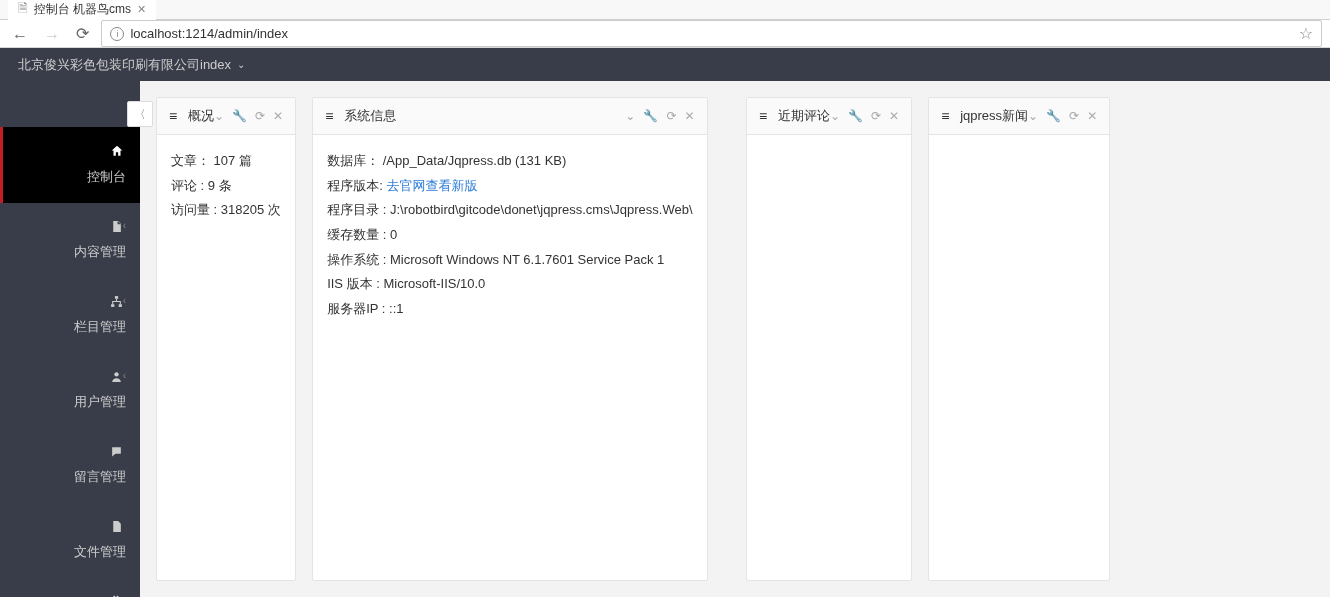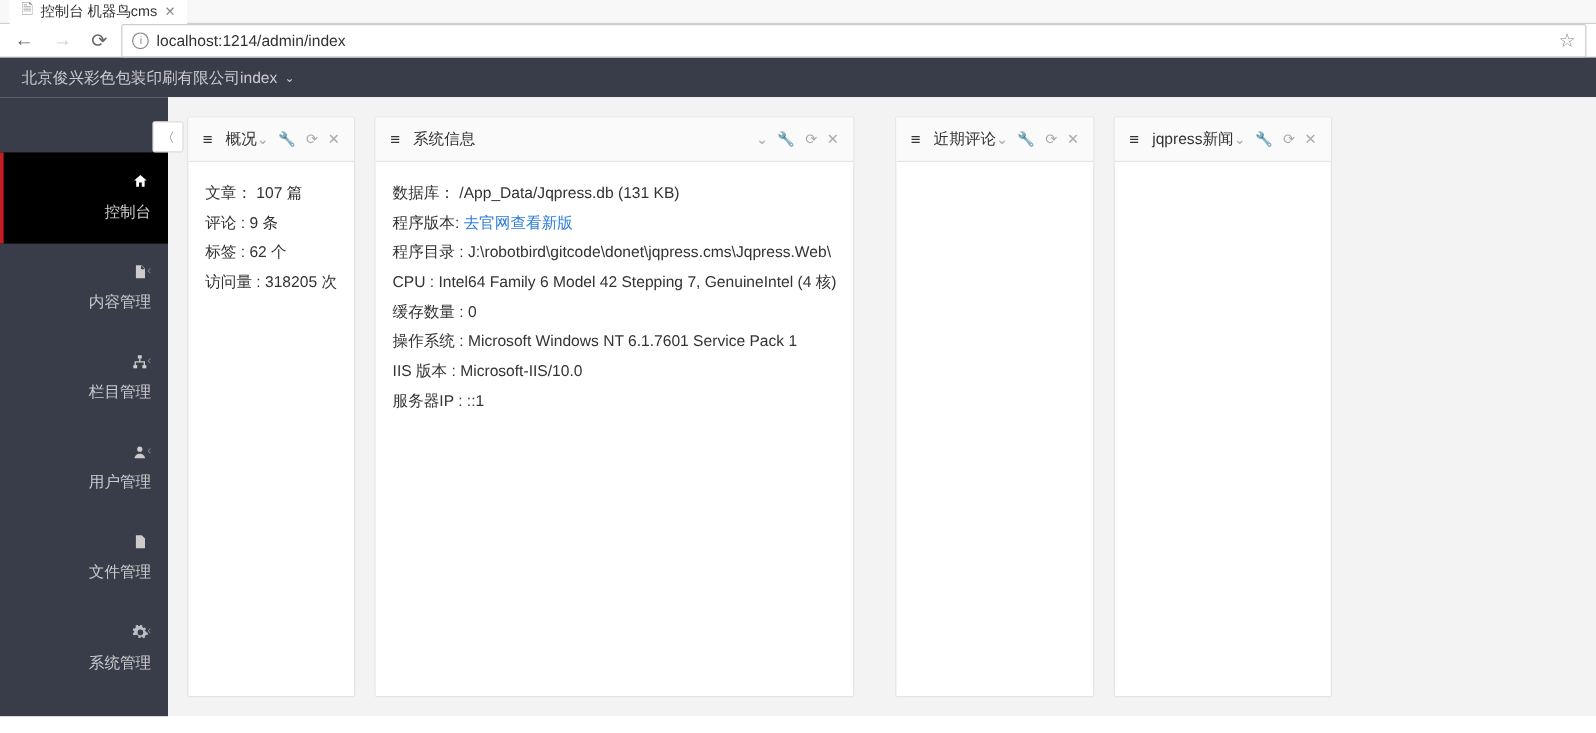--- a/index.html
+++ b/index.html
@@ -111,20 +111,28 @@
               <circle cx="12" cy="8" r="4"></circle>
               <path d="M4 22c0-4 4-7 8-7s8 3 8 7z"></path>
             </svg>
         </span>
         <span>用户管理</span>
         <span class="nav-chevron">‹</span>
       </div>
       <div class="nav-item">
         <span class="nav-icon">
           <svg width="13" height="13" viewBox="0 0 24 24" fill="#ccc">
+              <path d="M4 4h16v12H10l-6 5z"></path>
+            </svg>
+        </span>
+        <span>留言管理</span>
+      </div>
+      <div class="nav-item">
+        <span class="nav-icon">
+          <svg width="13" height="13" viewBox="0 0 24 24" fill="#ccc">
               <path d="M6 2h9l5 5v15H6z"></path>
             </svg>
         </span>
         <span>文件管理</span>
       </div>
       <div class="nav-item">
         <span class="nav-icon">
           <svg width="14" height="14" viewBox="0 0 24 24" fill="#ccc">
               <path d="M12 8a4 4 0 100 8 4 4 0 000-8zm9 4l2 1-1 3-2-.5c-.5.7-1 1.3-1.7 1.7l.5 2-3 1-1-2h-2l-1 2-3-1 .5-2c-.7-.5-1.3-1-1.7-1.7L2 16l-1-3 2-1v-2l-2-1 1-3 2 .5c.5-.7 1-1.3 1.7-1.7L5 2l3-1 1 2h2l1-2 3 1-.5 2c.7.5 1.3 1 1.7 1.7L19 5l1 3-2 1z" opacity=".9"></path>
             </svg>
@@ -147,21 +155,20 @@
           <div class="panel-tools">
             <span class="panel-tool">⌄</span>
             <span class="panel-tool">🔧</span>
             <span class="panel-tool">⟳</span>
             <span class="panel-tool">✕</span>
           </div>
         </div>
         <div class="panel-body">
           <div>文章： 107 篇</div>
           <div>评论 : 9 条</div>
-          <div>标签 : 62 个</div>
           <div>访问量 : 318205 次</div>
         </div>
       </div>
 
       <div class="panel">
         <div class="panel-header">
           <div class="panel-title">
             <span class="hamburger"></span>
             <span>系统信息</span>
           </div>
@@ -171,21 +178,20 @@
             <span class="panel-tool">⟳</span>
             <span class="panel-tool">✕</span>
           </div>
         </div>
         <div class="panel-body">
           <div>数据库： /App_Data/Jqpress.db (131 KB)</div>
           <div>
             <span>程序版本: </span><a class="link">去官网查看新版</a>
           </div>
           <div>程序目录 : J:\robotbird\gitcode\donet\jqpress.cms\Jqpress.Web\</div>
-          <div>CPU : Intel64 Family 6 Model 42 Stepping 7, GenuineIntel (4 核)</div>
           <div>缓存数量 : 0</div>
           <div>操作系统 : Microsoft Windows NT 6.1.7601 Service Pack 1</div>
           <div>IIS 版本 : Microsoft-IIS/10.0</div>
           <div>服务器IP : ::1</div>
         </div>
       </div>
     </div>
 
     <div class="col">
 

